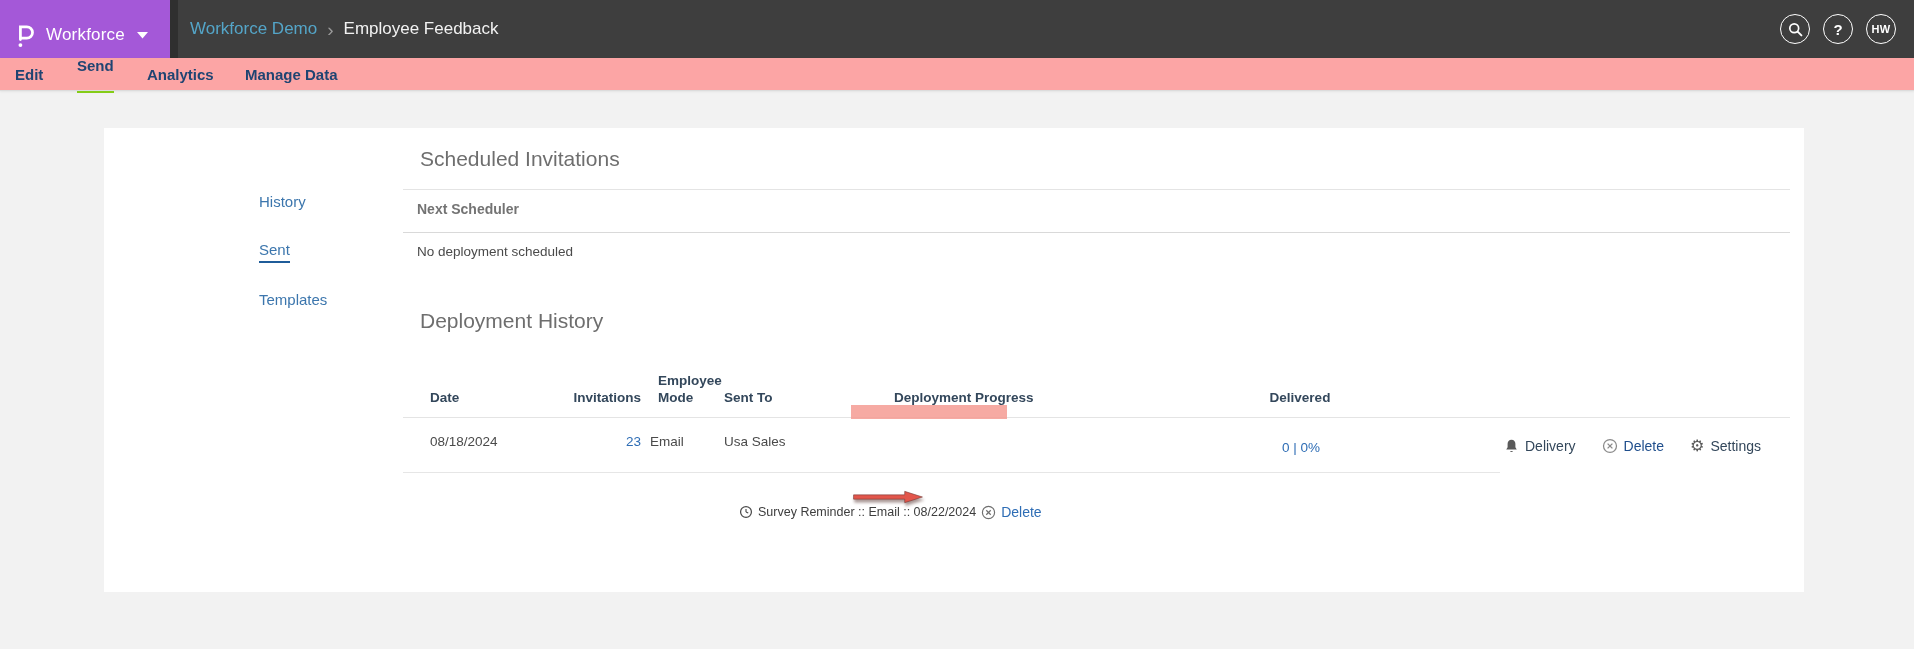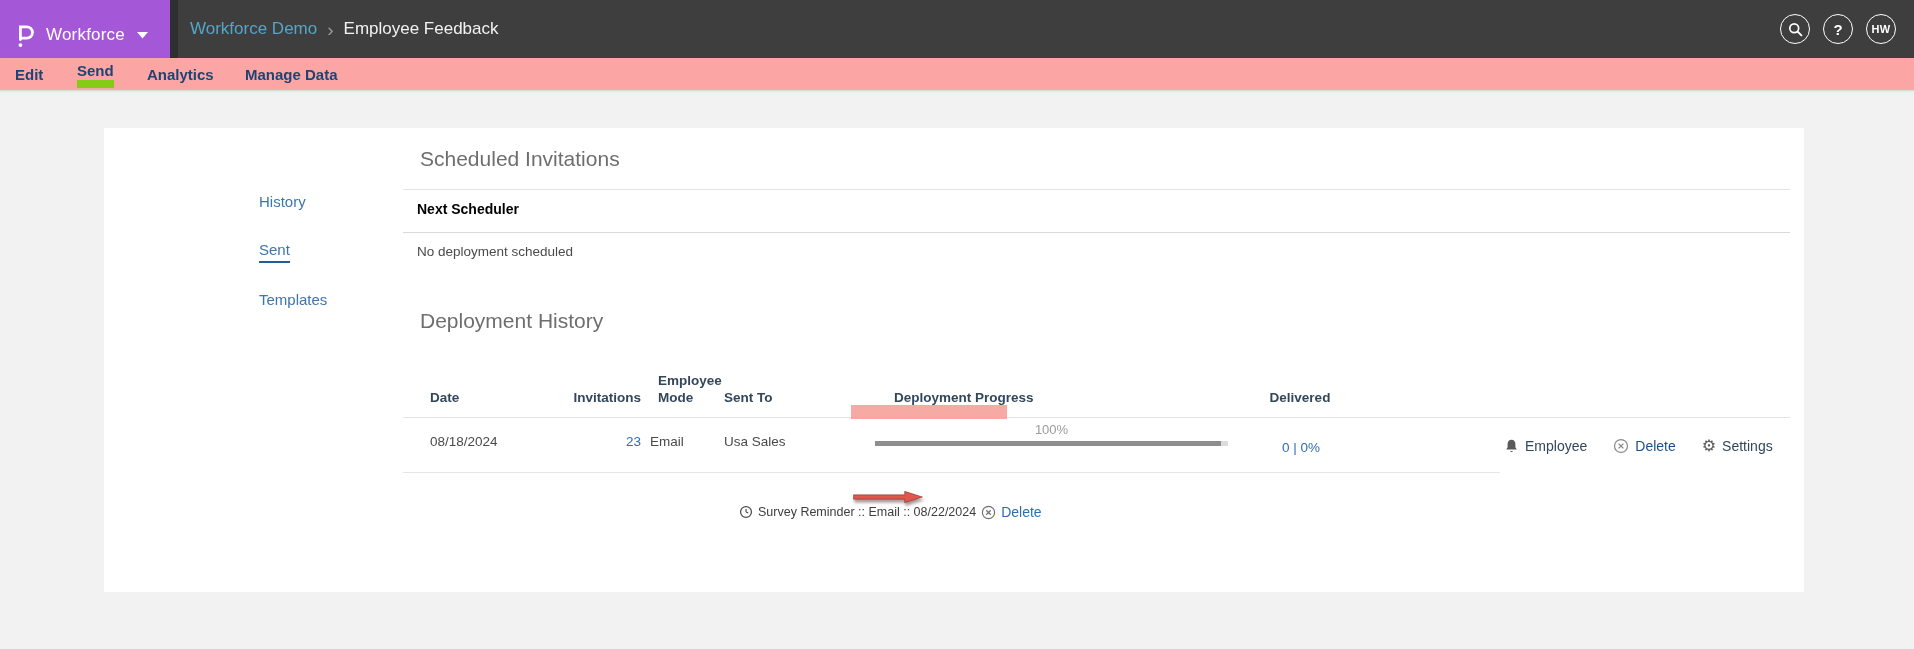--- a/index.html
+++ b/index.html
@@ -27,40 +27,40 @@
   
   .tabnav { position:absolute; left:0; top:58px; width:1914px; height:33px; background:#fca5a5;
             border-bottom:1px solid #dcdcdc; box-shadow:0 1px 2px rgba(0,0,0,.06);
             display:flex; align-items:center; }
   .tab { position:absolute; top:0; height:33px; display:flex; align-items:center;
          color:#1f4472; font-size:15px; font-weight:700; cursor:pointer; }
   .tab-edit { left:15px; }
   .tab-send { left:77px; }
   .tab-analytics { left:147px; }
   .tab-manage { left:245px; }
-  .tab.active .tab-label { border-bottom:8px solid #84cc16; padding-bottom:1px; }
+  .tab.active .tab-label { border-bottom:2px solid #84cc16; padding-bottom:17px; }
 
   
   .card { position:absolute; left:104px; top:128px; width:1700px; height:464px; background:#ffffff; }
 
   .side-link { position:absolute; left:155px; color:#3c76ad; font-size:15px; cursor:pointer; }
   .side-compose { top:65px; }
   .side-sent { top:113px; }
   .side-sent .side-label { border-bottom:2px solid #1f5c99; padding-bottom:3px; }
   .side-templates { top:163px; }
 
   .section-title { position:absolute; left:316px; color:#6e6e6e; font-size:21px; font-weight:400; }
   .title-scheduled { top:19px; }
   .title-history { top:181px; }
 
   .divider { position:absolute; left:299px; width:1387px; height:0; border-top:1px solid #e4e4e4; }
   .div-1 { top:61px; }
   .div-2 { top:104px; border-top-color:#d9d9d9; }
 
-  .next-scheduler { position:absolute; left:313px; top:73px; color:#000000; font-size:14px; font-weight:700; }
+  .next-scheduler { position:absolute; left:313px; top:73px; color:#737373; font-size:14px; font-weight:700; }
   .empty-msg { position:absolute; left:313px; top:116px; color:#4a4a4a; font-size:13.5px; }
 
   
   .thead { position:absolute; left:299px; top:231px; width:1387px; height:59px; border-bottom:1px solid #e4e4e4; }
   .th { position:absolute; bottom:10px; color:#33475b; font-size:13.5px; font-weight:700; line-height:1.25; }
   .th-date { left:27px; }
   .th-invitations { left:130px; width:108px; text-align:right; }
   .th-mode { left:255px; width:62px; }
   .th-sentto { left:321px; }
   .th-progress { left:455px;padding-left:36px; }
@@ -173,36 +173,30 @@
     <div class="th th-progress">Deployment Progress</div>
     <div class="hl-salmon"></div>
     <div class="th th-delivered">Delivered</div>
   </div>
 
   <div class="trow">
     <div class="td td-date">08/18/2024</div>
     <div class="td td-invitations link">23</div>
     <div class="td td-mode">Email</div>
     <div class="td td-sentto">Usa Sales</div>
-    <div class="progress-wrap">
-      <div class="progress-label">100%</div>
-      <div class="progress-track">
-        <div class="progress-fill" style="width: 98%;"></div>
-      </div>
-    </div>
     <div class="td-delivered link">0 | 0%</div>
   </div>
 
   <div class="row-actions">
     <div class="action">
       <svg class="icon-svg" width="15" height="16" viewBox="0 0 20 21">
         <path d="M10 2 C6.7 2 4.8 4.4 4.8 7.4 V12 L3 15 h14 l-1.8-3 V7.4 C15.2 4.4 13.3 2 10 2 z" fill="#5a5a5a"></path>
         <path d="M8 17 a2.1 2.1 0 0 0 4 0 z" fill="#5a5a5a"></path>
       </svg>
-      <span>Employee</span>
+      <span>Delivery</span>
     </div>
     <div class="action">
       <svg class="icon-svg" width="16" height="16" viewBox="0 0 18 18">
         <circle cx="9" cy="9" r="7.3" fill="none" stroke="#8a8a8a" stroke-width="1.4"></circle>
         <line x1="6.3" y1="6.3" x2="11.7" y2="11.7" stroke="#8a8a8a" stroke-width="1.5"></line>
         <line x1="11.7" y1="6.3" x2="6.3" y2="11.7" stroke="#8a8a8a" stroke-width="1.5"></line>
       </svg>
       <span class="action-delete-label">Delete</span>
     </div>
     <div class="action">

